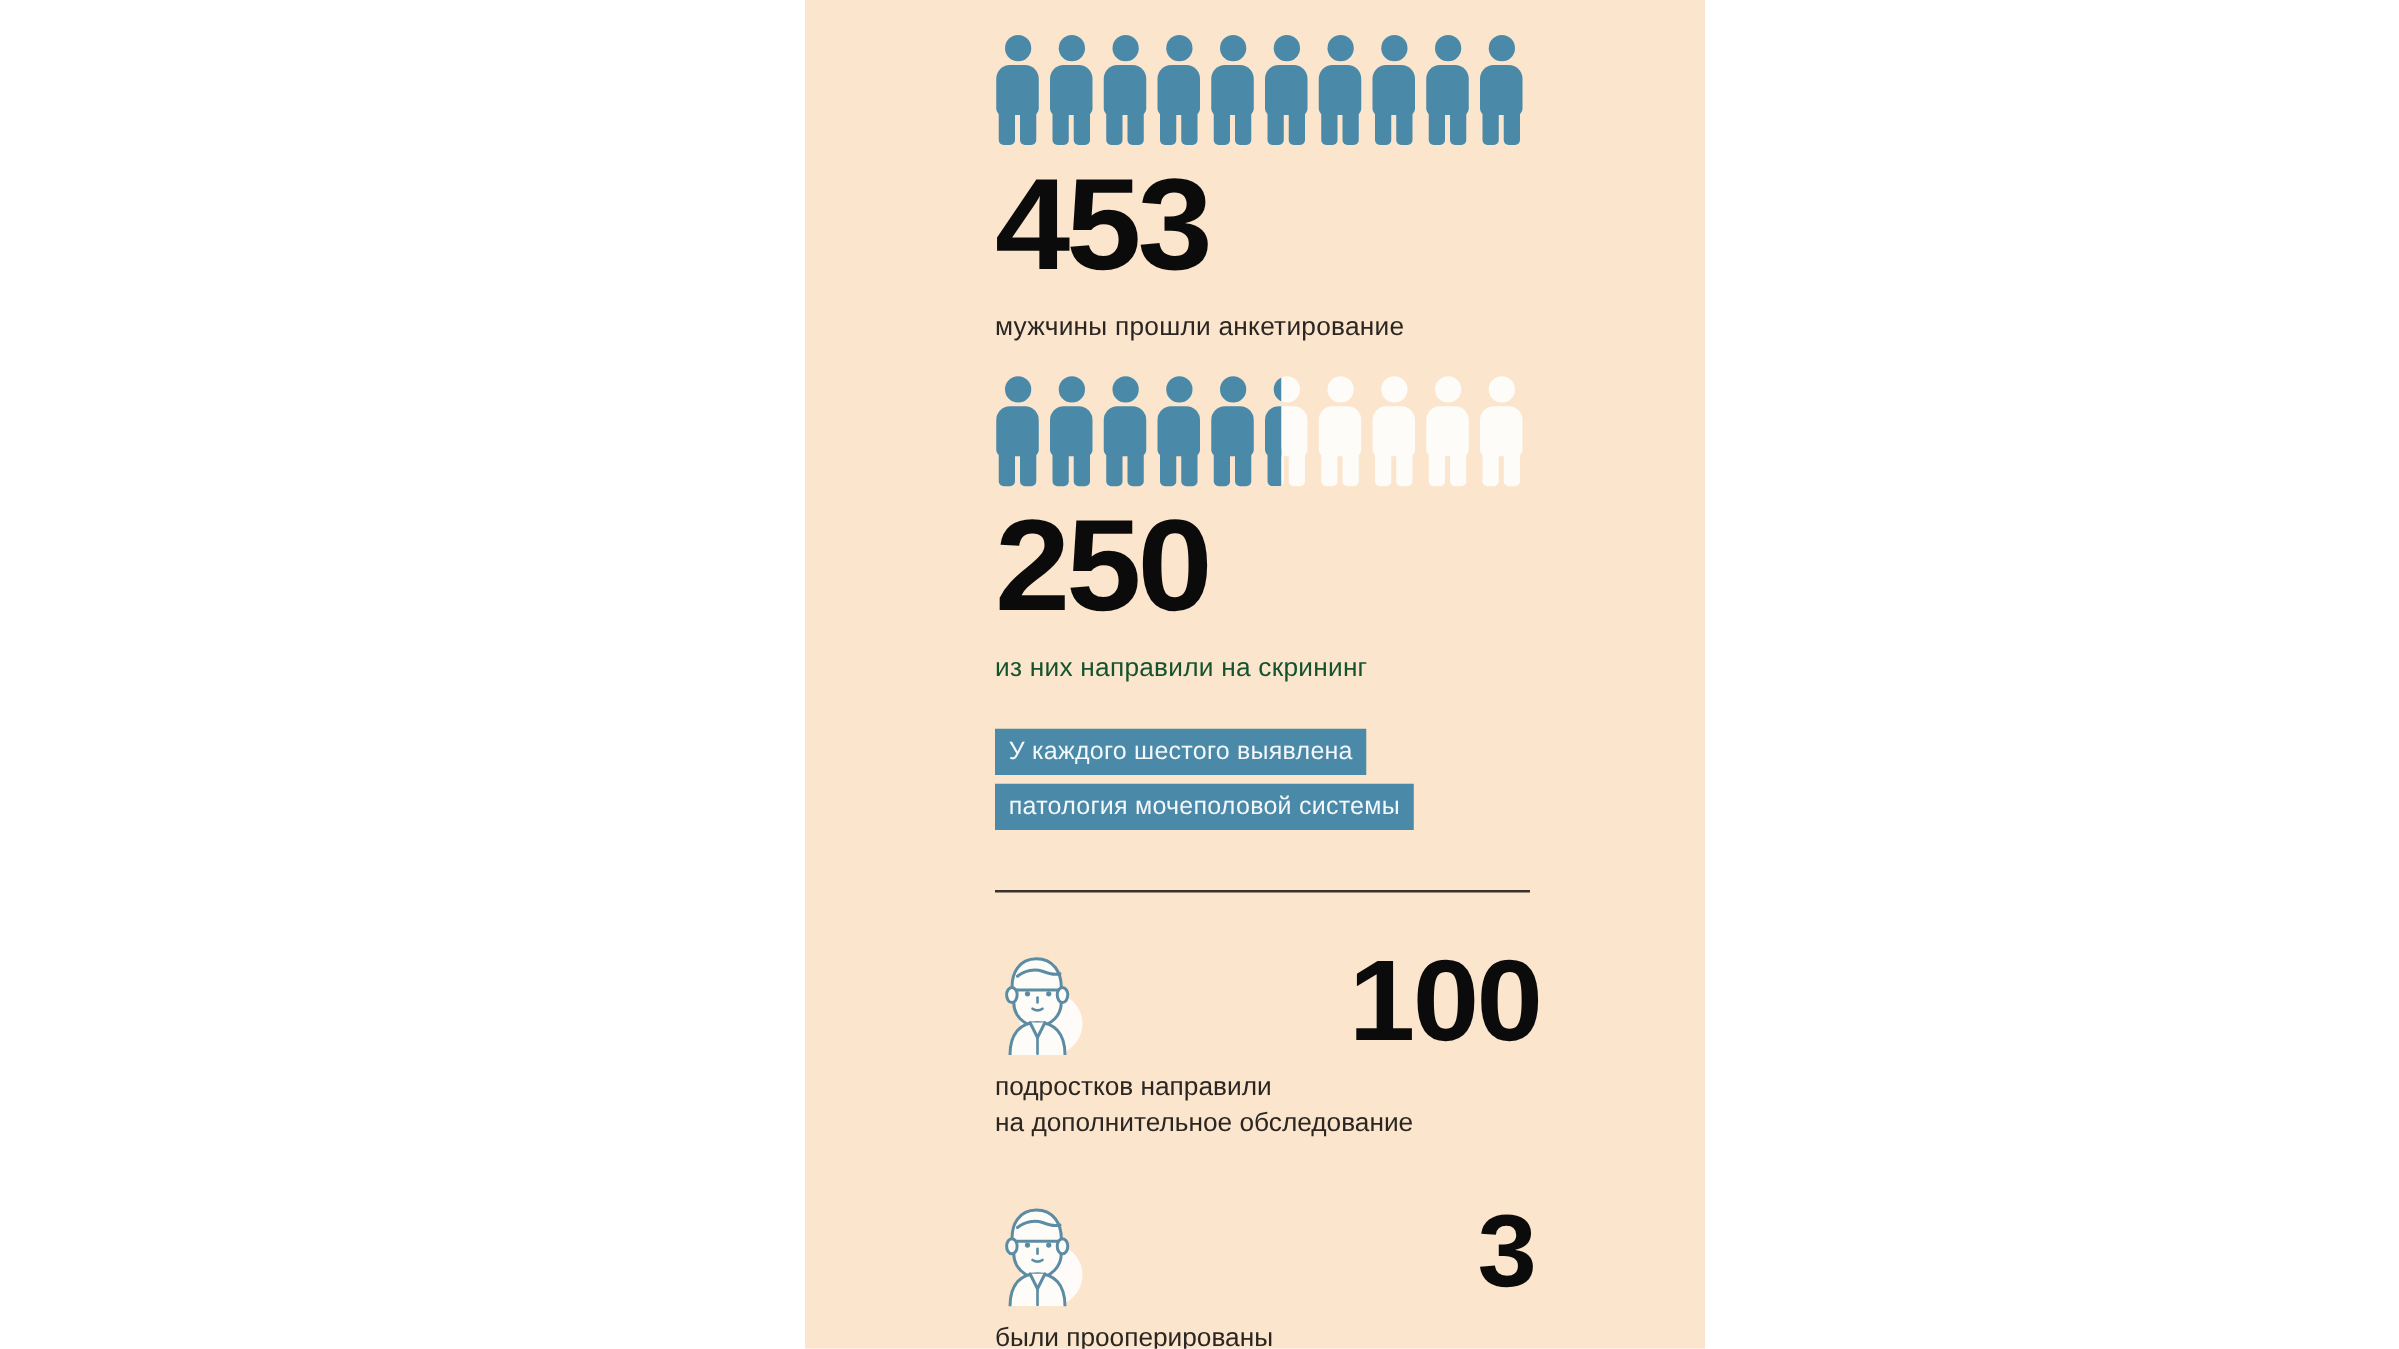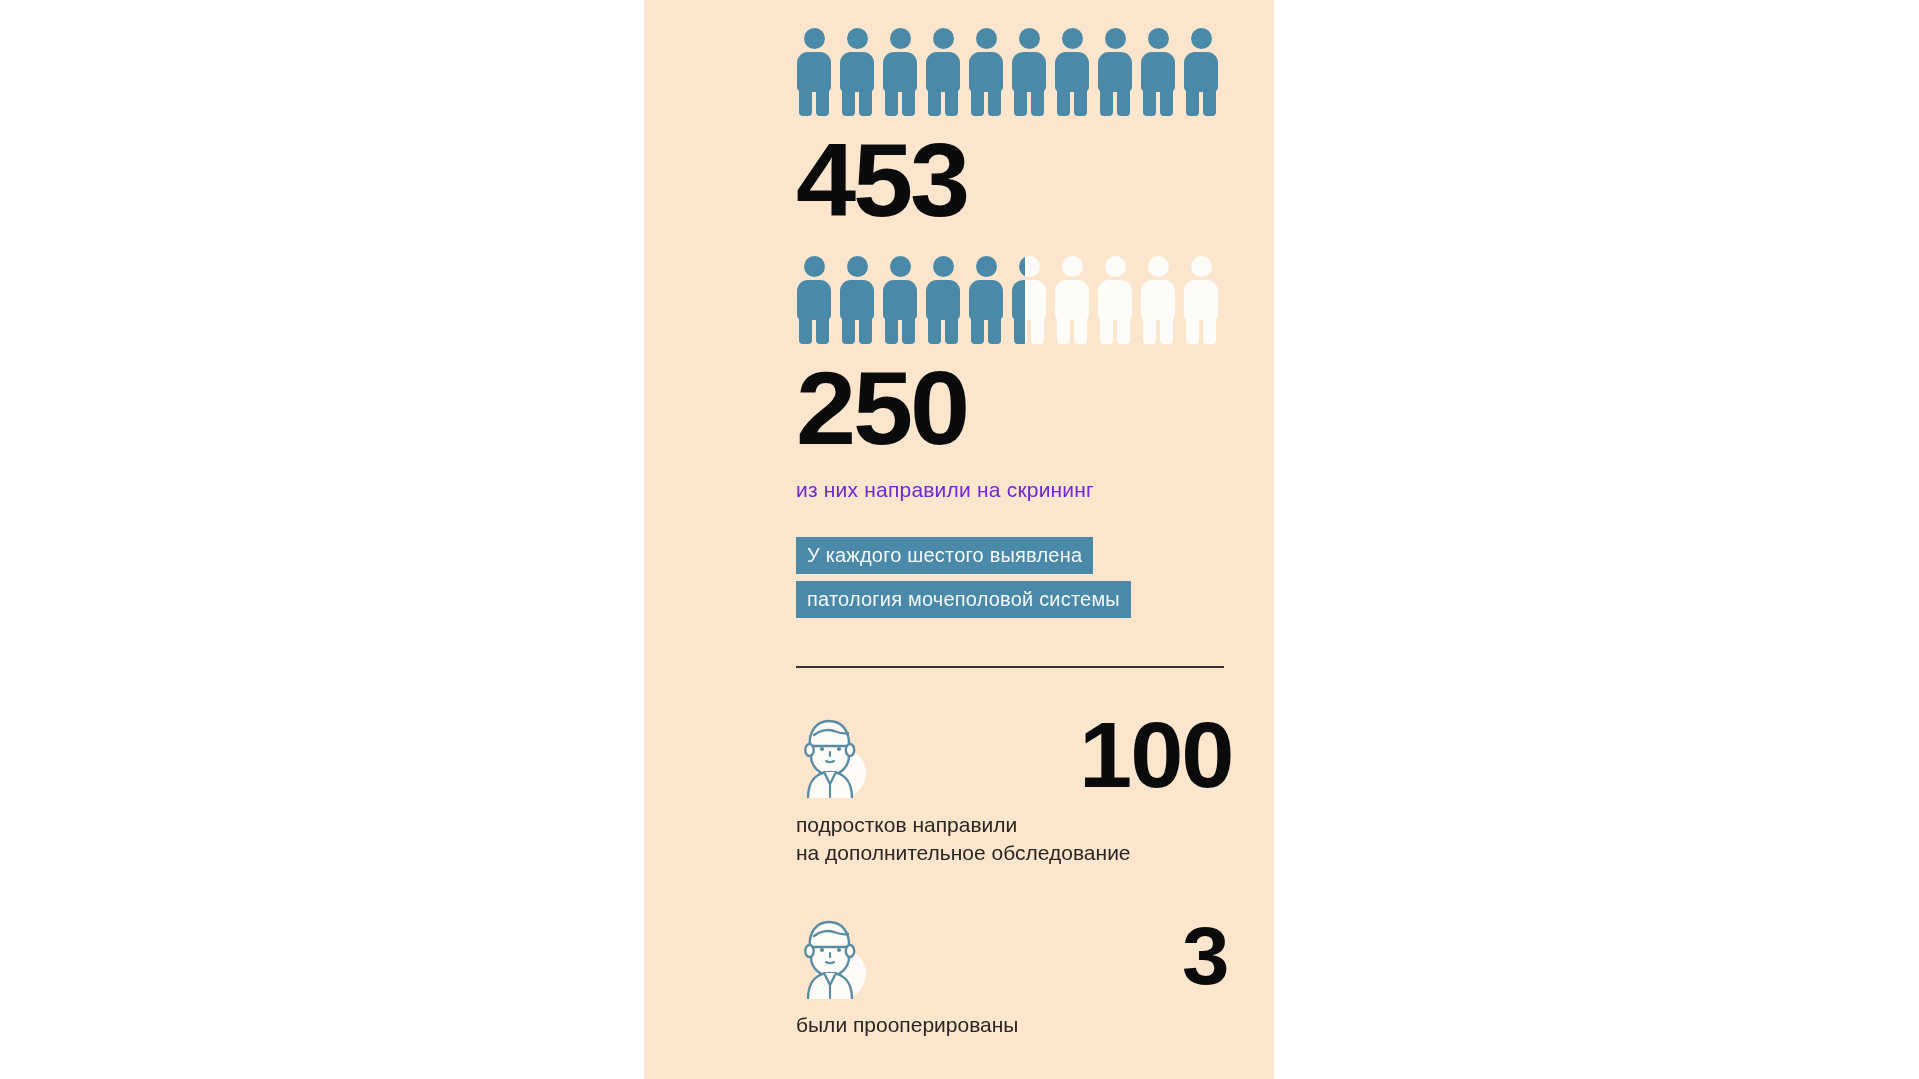--- a/index.html
+++ b/index.html
@@ -16,21 +16,21 @@
     position: relative;
     width: 1919px;
     height: 1079px;
     background: #ffffff;
   }
   
   #panel {
     position: absolute;
     left: 644px;
     top: 0;
-    width: 630px;
+    width: 720px;
     height: 1079px;
     background: #fbe5cd;
     box-sizing: border-box;
   }
   .content {
     position: absolute;
     left: 152px;
     top: 0;
     width: 430px;
   }
@@ -263,20 +263,21 @@
           </div>
         <div class="fig blue" style="--bodycol: #4a89a8;">
             <span class="head"></span>
             <span class="body"></span>
             <span class="legL"></span>
             <span class="legR"></span>
           </div>
       </div>
 
       <div class="bignum" style="color: rgb(11, 11, 11);">453</div>
+      <div class="caption" style="color: rgb(43, 38, 34);">мужчины прошли анкетирование</div>
 
       <div class="fig-row row-two">
         <div class="fig blue" style="--bodycol: #4a89a8;">
             <span class="head"></span>
             <span class="body"></span>
             <span class="legL"></span>
             <span class="legR"></span>
           </div>
         <div class="fig blue" style="--bodycol: #4a89a8;">
             <span class="head"></span>
@@ -335,21 +336,21 @@
           </div>
         <div class="fig white" style="--bodycol: #fdfcf8;">
             <span class="head"></span>
             <span class="body"></span>
             <span class="legL"></span>
             <span class="legR"></span>
           </div>
       </div>
 
       <div class="bignum" style="color: rgb(11, 11, 11);">250</div>
-      <div class="caption" style="color: #6d28d9;">из них направили на скрининг</div>
+      <div class="caption" style="color: #14532d;">из них направили на скрининг</div>
 
       <div class="bands">
         <div class="band" style="background: rgb(74, 137, 168); color: rgb(242, 248, 251);">У каждого шестого выявлена</div>
         <div class="band" style="background: rgb(74, 137, 168); color: rgb(242, 248, 251);">патология мочеполовой системы</div>
       </div>
 
       <div class="divider" style="background: rgb(58, 51, 44);"></div>
 
       <div class="doc-row first">
         <div class="doc-icon">

